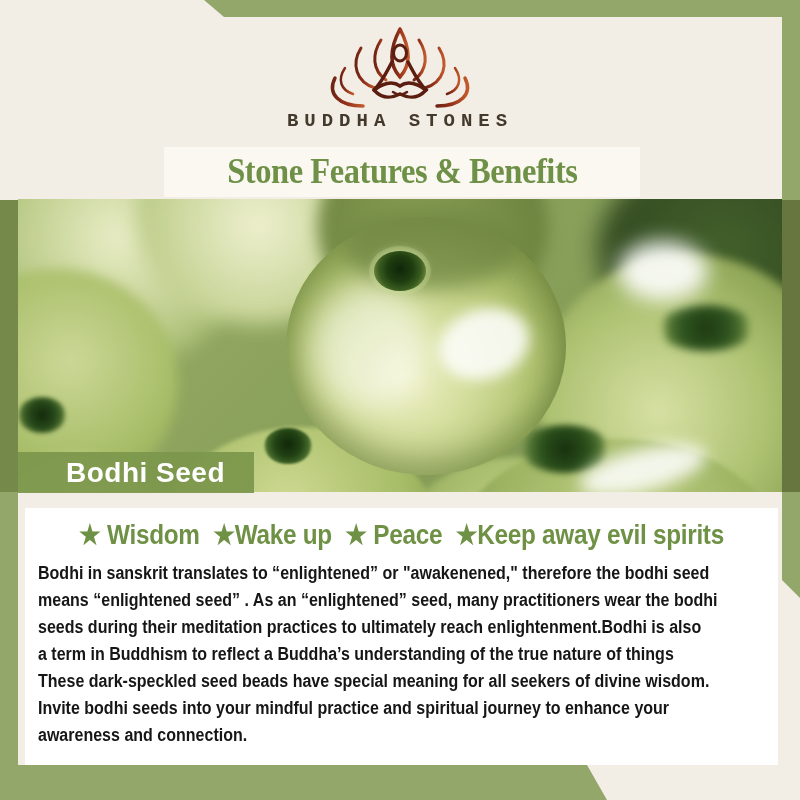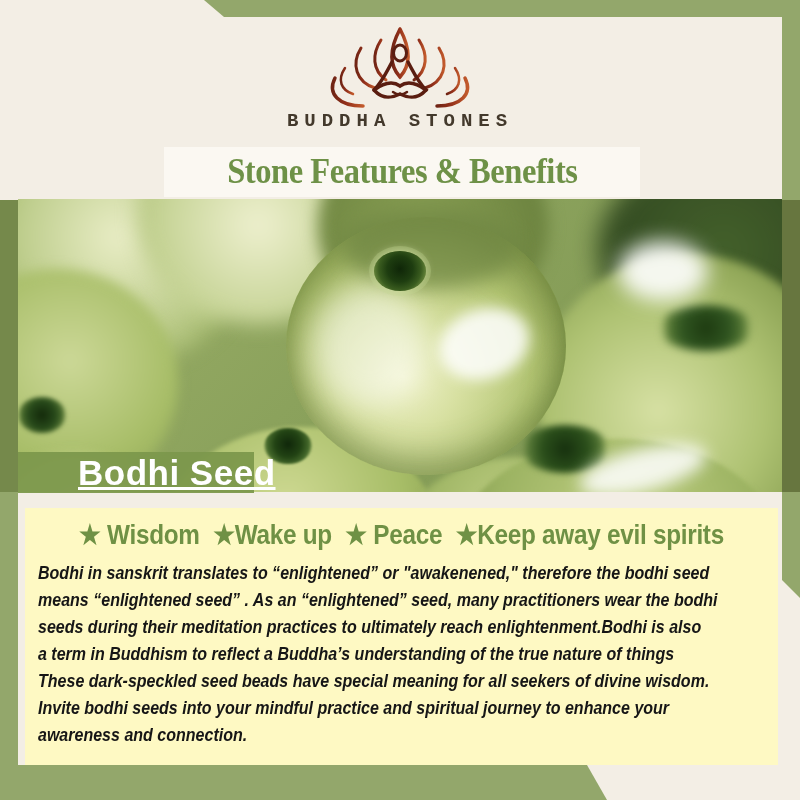--- a/index.html
+++ b/index.html
@@ -77,29 +77,29 @@
   .hl-center-soft{left:296px;top:88px;width:112px;height:120px;opacity:.45;filter:blur(14px);}
   .hl-center-spec{left:420px;top:110px;width:92px;height:70px;opacity:.85;filter:blur(7px);transform:rotate(-18deg);}
   .hl-right{left:600px;top:42px;width:90px;height:60px;opacity:.9;filter:blur(10px);}
   .hl-br{left:560px;top:250px;width:130px;height:42px;opacity:.85;filter:blur(8px);transform:rotate(-14deg);}
   .cap-center{left:325px;top:8px;width:175px;height:82px;opacity:.75;filter:blur(10px);
     position:absolute;border-radius:50%;background:#6f8643;}
 
   
   .bodhi-banner{top:452px;left:18px;width:236px;height:41px;
     background:rgba(124,152,76,.95);display:flex;align-items:center;}
-  .bodhi-banner-label{color:#ffffff;font-size:35px;font-weight:700;
-    padding-left:60px;letter-spacing:.5px;white-space:nowrap;text-decoration:underline;}
+  .bodhi-banner-label{color:#ffffff;font-size:28px;font-weight:700;
+    padding-left:48px;letter-spacing:.5px;white-space:nowrap;}
 
   
-  .content-box{top:508px;left:25px;width:753px;height:257px;background:#fef9c3;}
+  .content-box{top:508px;left:25px;width:753px;height:257px;background:#ffffff;}
   .benefits-row{margin-top:11px;display:flex;justify-content:center;gap:15px;
     white-space:nowrap;transform:scaleX(.9);}
   .benefit-item{color:#6f9145;font-size:27px;font-weight:700;letter-spacing:-.3px;}
-  .description{margin:9px 12px 0 13px;font-style:italic;}
+  .description{margin:9px 12px 0 13px;}
   .desc-line{font-size:18px;font-weight:700;color:#161616;line-height:27px;
     white-space:nowrap;transform:scaleX(.89);transform-origin:left center;}
 </style>
 </head>
 <body>
 
 <div class="abs top-band"></div>
 <div class="abs right-strip-upper"></div>
 <div class="abs right-strip-photo"></div>
 <div class="abs right-strip-lower"></div>

